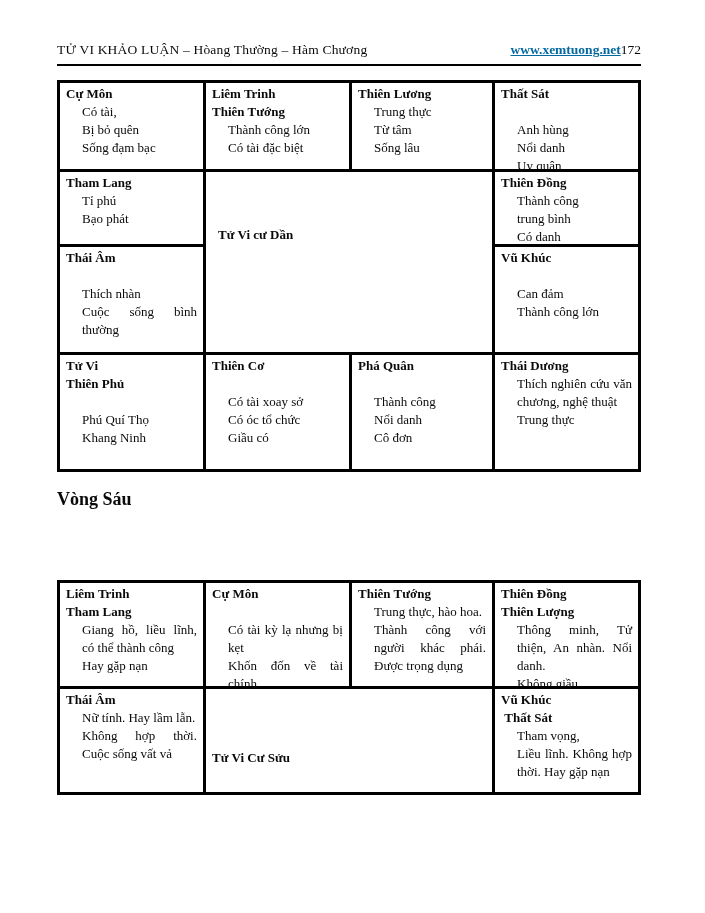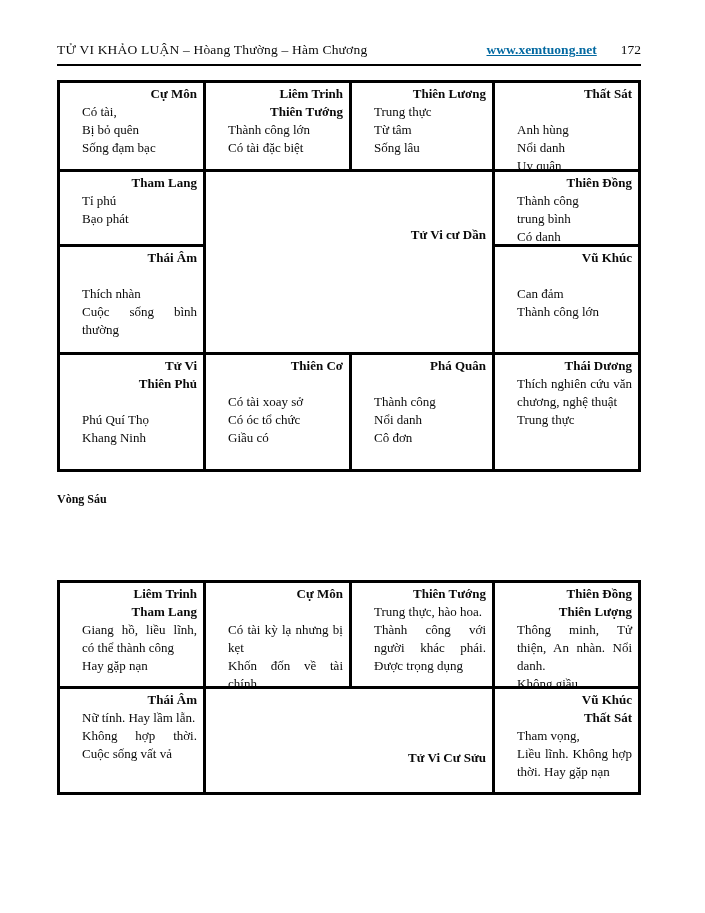--- a/index.html
+++ b/index.html
@@ -6,40 +6,40 @@
   .page {
     position:relative; width:705px; height:913px; background:#ffffff;
     font-family:"Liberation Serif", serif; color:#0a0a0a; overflow:hidden;
   }
   .header {
     position:absolute; left:57px; top:42px; width:584px;
     display:flex; align-items:center; font-size:13.5px; white-space:nowrap;
   }
   .header-title { flex:1; letter-spacing:0.2px; }
   .website-link { color:#0000dd; font-weight:bold; text-decoration:underline; }
-  .page-num { margin-left:24px; }
+  .page-num { }
   .header-rule { position:absolute; left:57px; top:64px; width:584px; height:2px; background:#000; }
 
   .grid {
     position:absolute; left:57px; width:584px; box-sizing:border-box;
     background:#000; display:grid; gap:3px; padding:3px;
     grid-template-columns:143px 143px 140px 143px;
   }
   .t1 { top:80px;  grid-template-rows:86px 72px 105px 114px; }
   .t2 { top:580px; grid-template-rows:103px 103px; }
 
   .cell { background:#fff; padding:2px 6px 2px 6px; font-size:13px; line-height:18px; overflow:hidden; box-sizing:border-box; }
-  .cell-title { font-weight:bold; white-space:pre-line;text-align:right; }
+  .cell-title { font-weight:bold; white-space:pre-line; }
   .cell-body  { white-space:pre-line; text-align:justify;margin-left:16px; }
   .center { grid-column:2 / span 2; }
   .t1 .center { grid-row:2 / span 2;padding-left:12px; }
   .t1 .center .cell-title { padding-top:52px; }
   .t2 .center .cell-title { padding-top:58px; }
 
-  .section { position:absolute; left:57px; top:488px; width:584px; font-size:12px; line-height:22px; }
+  .section { position:absolute; left:57px; top:488px; width:584px; font-size:18px; line-height:22px; }
   .section-heading { font-weight:bold; }
   .section-para { text-align:justify; }
 </style>
 </head>
 <body>
 
 <div class="page">
 
   <div class="header">
     <span class="header-title">TỬ VI KHẢO LUẬN – Hòang Thường – Hàm Chương</span>

